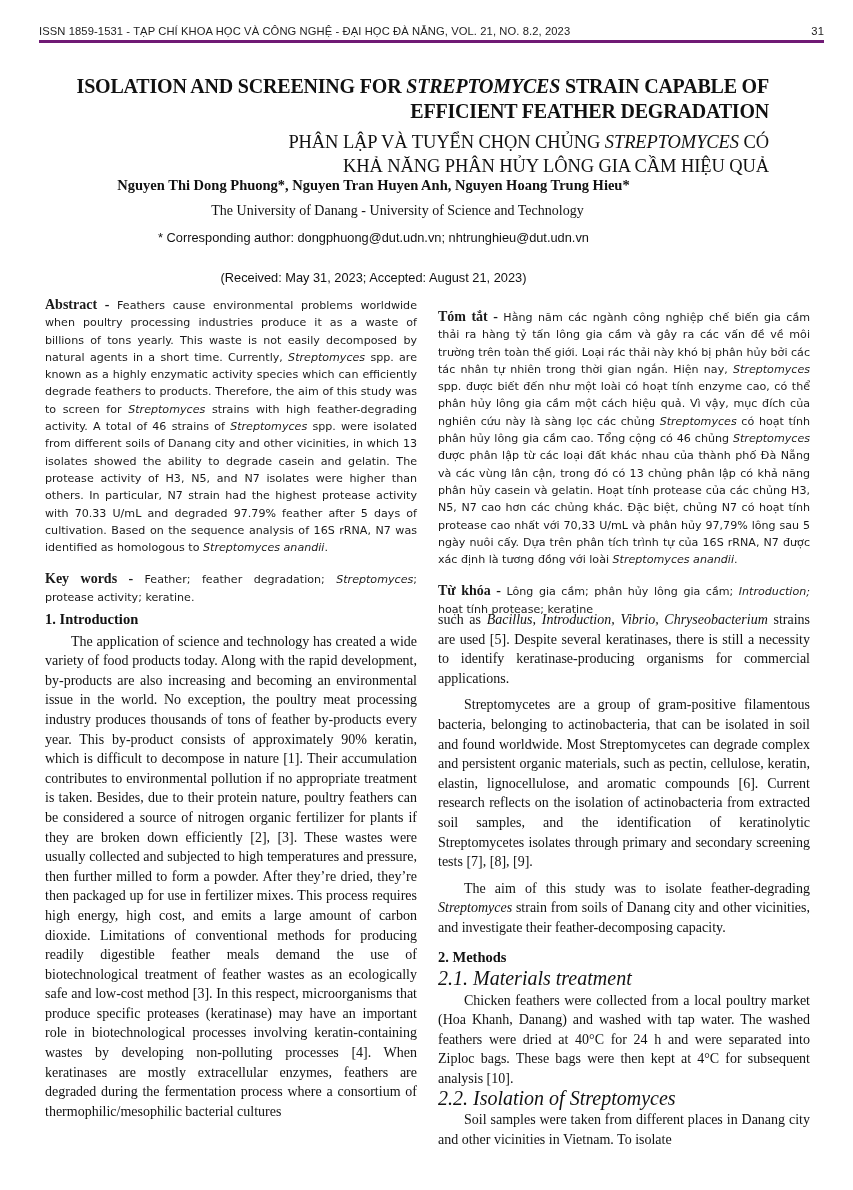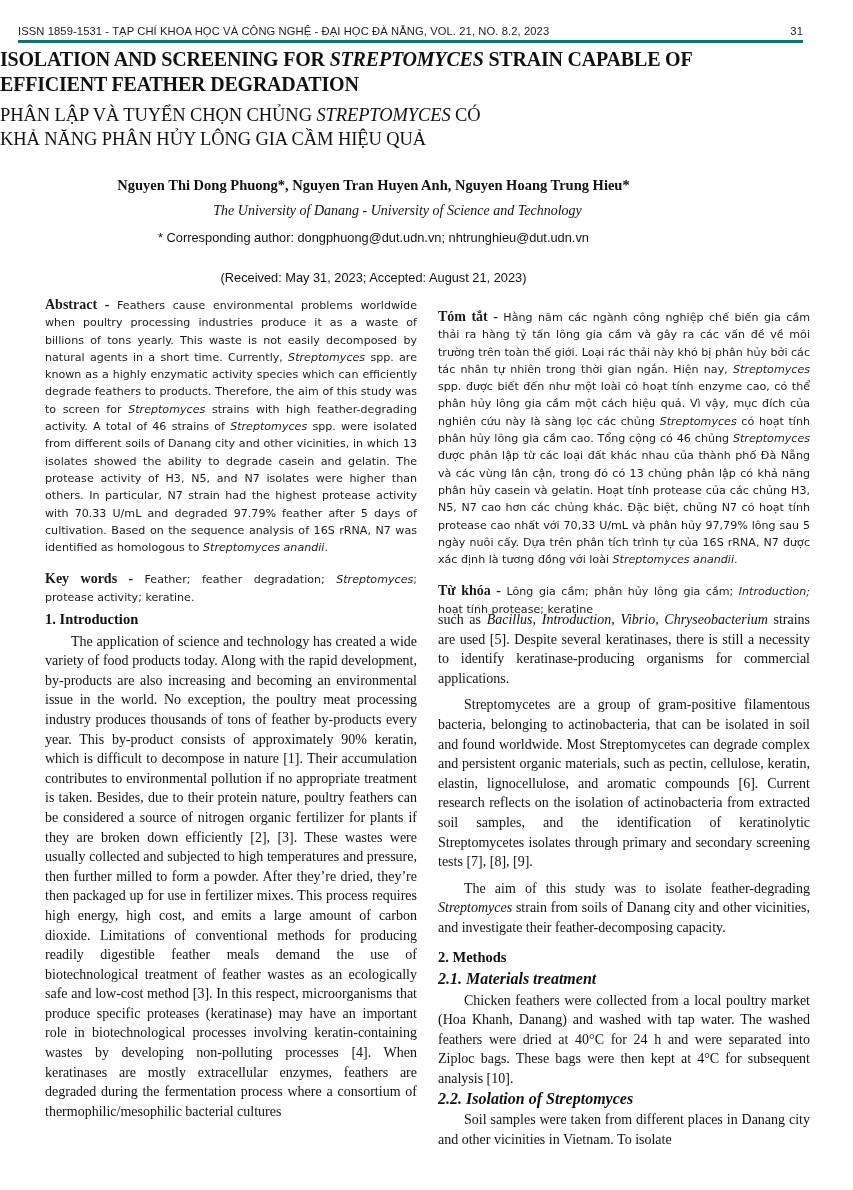--- a/index.html
+++ b/index.html
@@ -1,46 +1,46 @@
 <!DOCTYPE html>
 <html><head>
 <meta charset="utf-8">
 <style>
   * { box-sizing: border-box; margin: 0; padding: 0; }
   html, body { width: 853px; height: 1190px; background: #ffffff; overflow: hidden; }
   body { position: relative; color: #111; }
   .header {
-    position: absolute; left: 18px; top: 25px; width: 785px;
+    position: absolute; left: 39px; top: 25px; width: 785px;
     font-family: "Liberation Sans", sans-serif; font-size: 11.2px; letter-spacing: 0.1px;
     color: #222; display: flex; justify-content: space-between; align-items: flex-end;
-    padding-bottom: 3px; border-bottom: 3px solid #0f766e;
+    padding-bottom: 3px; border-bottom: 3px solid #701a75;
   }
-  .title-block { position: absolute; left: 0; top: 47px; width: 769px; text-align: left;
+  .title-block { position: absolute; left: 0; top: 74px; width: 769px; text-align: right;
     font-family: "Liberation Serif", serif; }
   .title-en { font-weight: bold; font-size: 20px; line-height: 25px; letter-spacing: -0.2px; }
   .title-vi { font-size: 18.5px; line-height: 24px; margin-top: 6px; letter-spacing: -0.1px; }
   .authors-block { position: absolute; left: 0; top: 175px; width: 747px; text-align: center;
     font-family: "Liberation Serif", serif; }
   .authors { font-weight: bold; font-size: 14.5px; line-height: 20px; }
-  .affil { font-style: italic; font-size: 14px; line-height: 20px; margin-top: 6px; margin-left: 48px; }
+  .affil { font-size: 14px; line-height: 20px; margin-top: 6px; margin-left: 48px; }
   .corr { font-size: 13.5px; line-height: 20px; margin-top: 7px; font-family: "Liberation Sans", sans-serif; font-size: 12.8px; }
   .received { font-size: 13.5px; line-height: 20px; margin-top: 20px; font-family: Liberation Sans, sans-serif; font-size: 12.8px; }
   .abstract-col { position: absolute; top: 296px; width: 372px;
     font-family: "DejaVu Sans", sans-serif; font-size: 11.1px; line-height: 17.3px; text-align: justify; color: #1a1a1a; }
   .abstract-col.left { left: 45px; }
   .abstract-col.right { left: 438px; margin-top: 12px; }
   .abstract-col b { font-family: "Liberation Serif", serif; font-size: 14px; }
   .abstract-col i { font-style: italic; }
   .kw { margin-top: 14px; }
   .body-col { position: absolute; top: 610px; width: 372px;
     font-family: "Liberation Serif", serif; font-size: 14px; line-height: 19.6px; text-align: justify; color: #111; }
   .body-col.left { left: 45px; }
   .body-col.right { left: 438px; }
   .sec-h { font-weight: bold; font-size: 14.5px; margin-bottom: 2px; }
-  .sub-h { font-weight: bold; font-style: italic; font-size: 16px; margin-bottom: 2px; }
+  .sub-h { font-weight: normal; font-style: italic; font-size: 20px; margin-bottom: 2px; }
   .para { text-indent: 26px; }
   .para.noindent { text-indent: 0; }
   .gap { height: 10px; }
   .gap-sm { height: 7px; }
 </style>
 </head>
 <body>
 
 <div class="header">
   <span>ISSN 1859-1531 - TẠP CHÍ KHOA HỌC VÀ CÔNG NGHỆ - ĐẠI HỌC ĐÀ NẴNG, VOL. 21, NO. 8.2, 2023</span>

